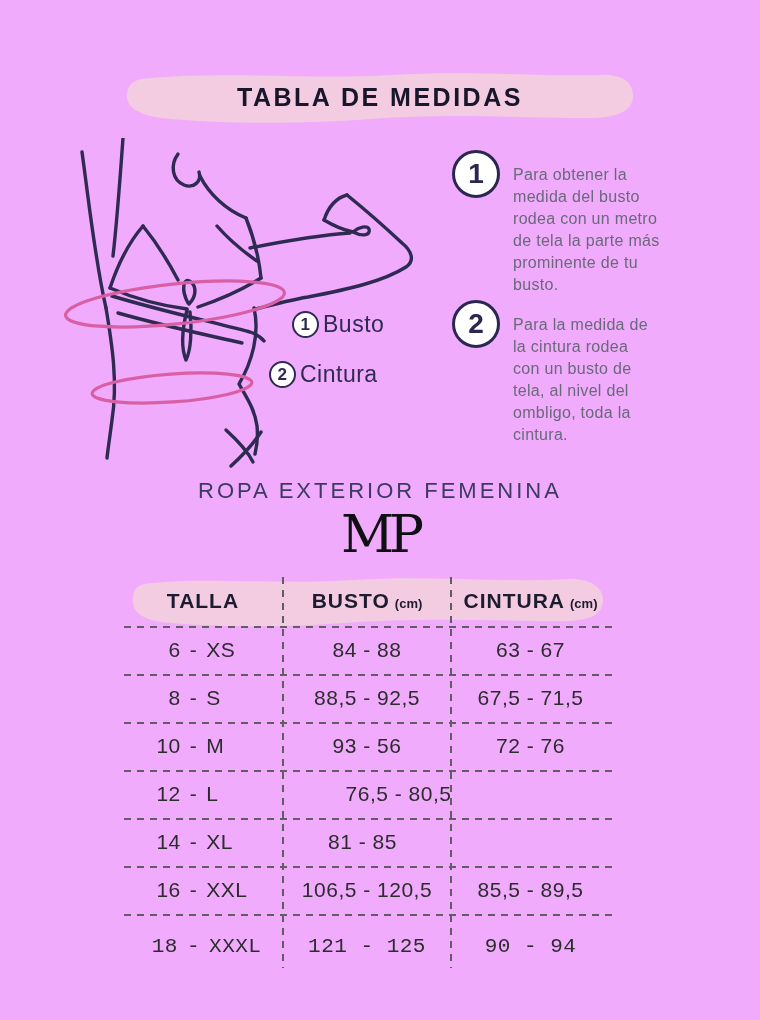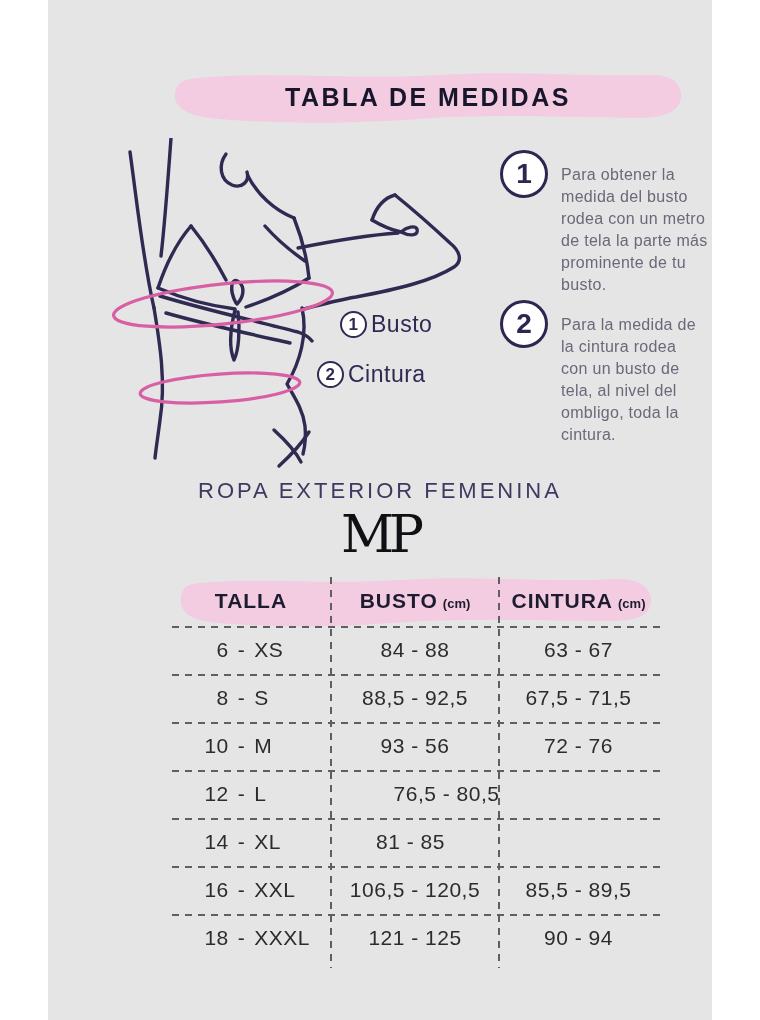--- a/index.html
+++ b/index.html
@@ -1,18 +1,18 @@
 <!DOCTYPE html>
 <html><head>
 <meta charset="utf-8">
 <style>
   * { margin:0; padding:0; box-sizing:border-box; }
   html,body { background:#ffffff; }
   .page {
-    position:relative; width:664px; height:1020px; background:#e5e5e5;
+    position:relative; width:760px; height:1020px; background:#f0abfc;
     font-family:"Liberation Sans", sans-serif; overflow:hidden; margin:0 auto;
   }
 
   
   .title-blob { position:absolute; left:120px; top:68px; width:520px; height:58px; }
   .title-blob svg { position:absolute; inset:0; }
   .title-text {
     position:absolute; inset:0; display:flex; align-items:center; justify-content:center;
     font-weight:bold; font-size:25px; letter-spacing:2.5px; color:#17162a;
   }
@@ -241,21 +241,21 @@
     </div>
     <div class="t-row" style="top:292px;">
       <div class="t-cell col-a talla-cell">
           <span class="sz-num">16</span>
           <span class="sz-sep">-</span>
           <span class="sz-letter">XXL</span>
         </div>
       <div class="t-cell col-b">106,5 - 120,5</div>
       <div class="t-cell col-c">85,5 - 89,5</div>
     </div>
-    <div class="t-row" style="top:340px;">
+    <div class="t-row" style="top:348px;font-family:Liberation Mono, monospace;">
       <div class="t-cell col-a talla-cell">
           <span class="sz-num">18</span>
           <span class="sz-sep">-</span>
           <span class="sz-letter">XXXL</span>
         </div>
       <div class="t-cell col-b">121 - 125</div>
       <div class="t-cell col-c">90 - 94</div>
     </div>
   </div>
 

